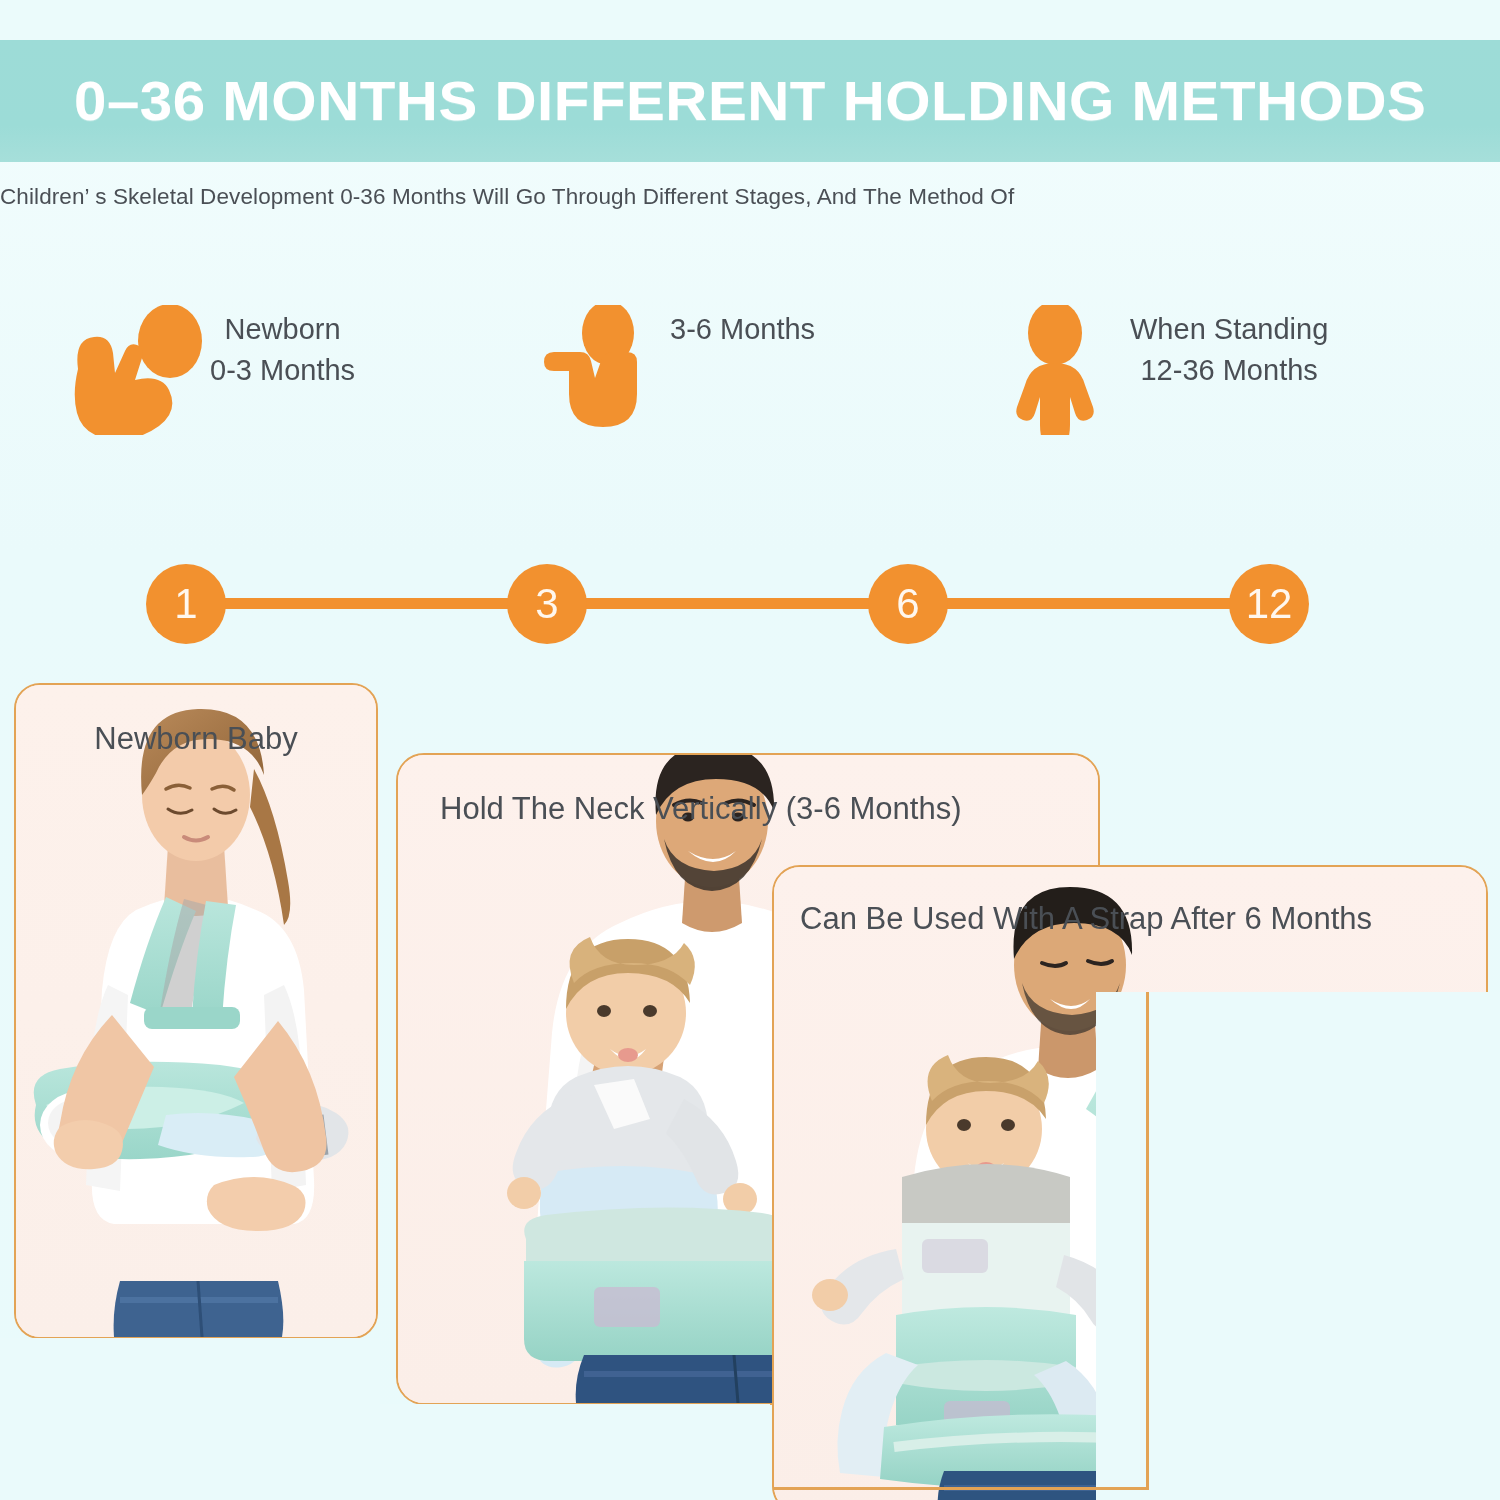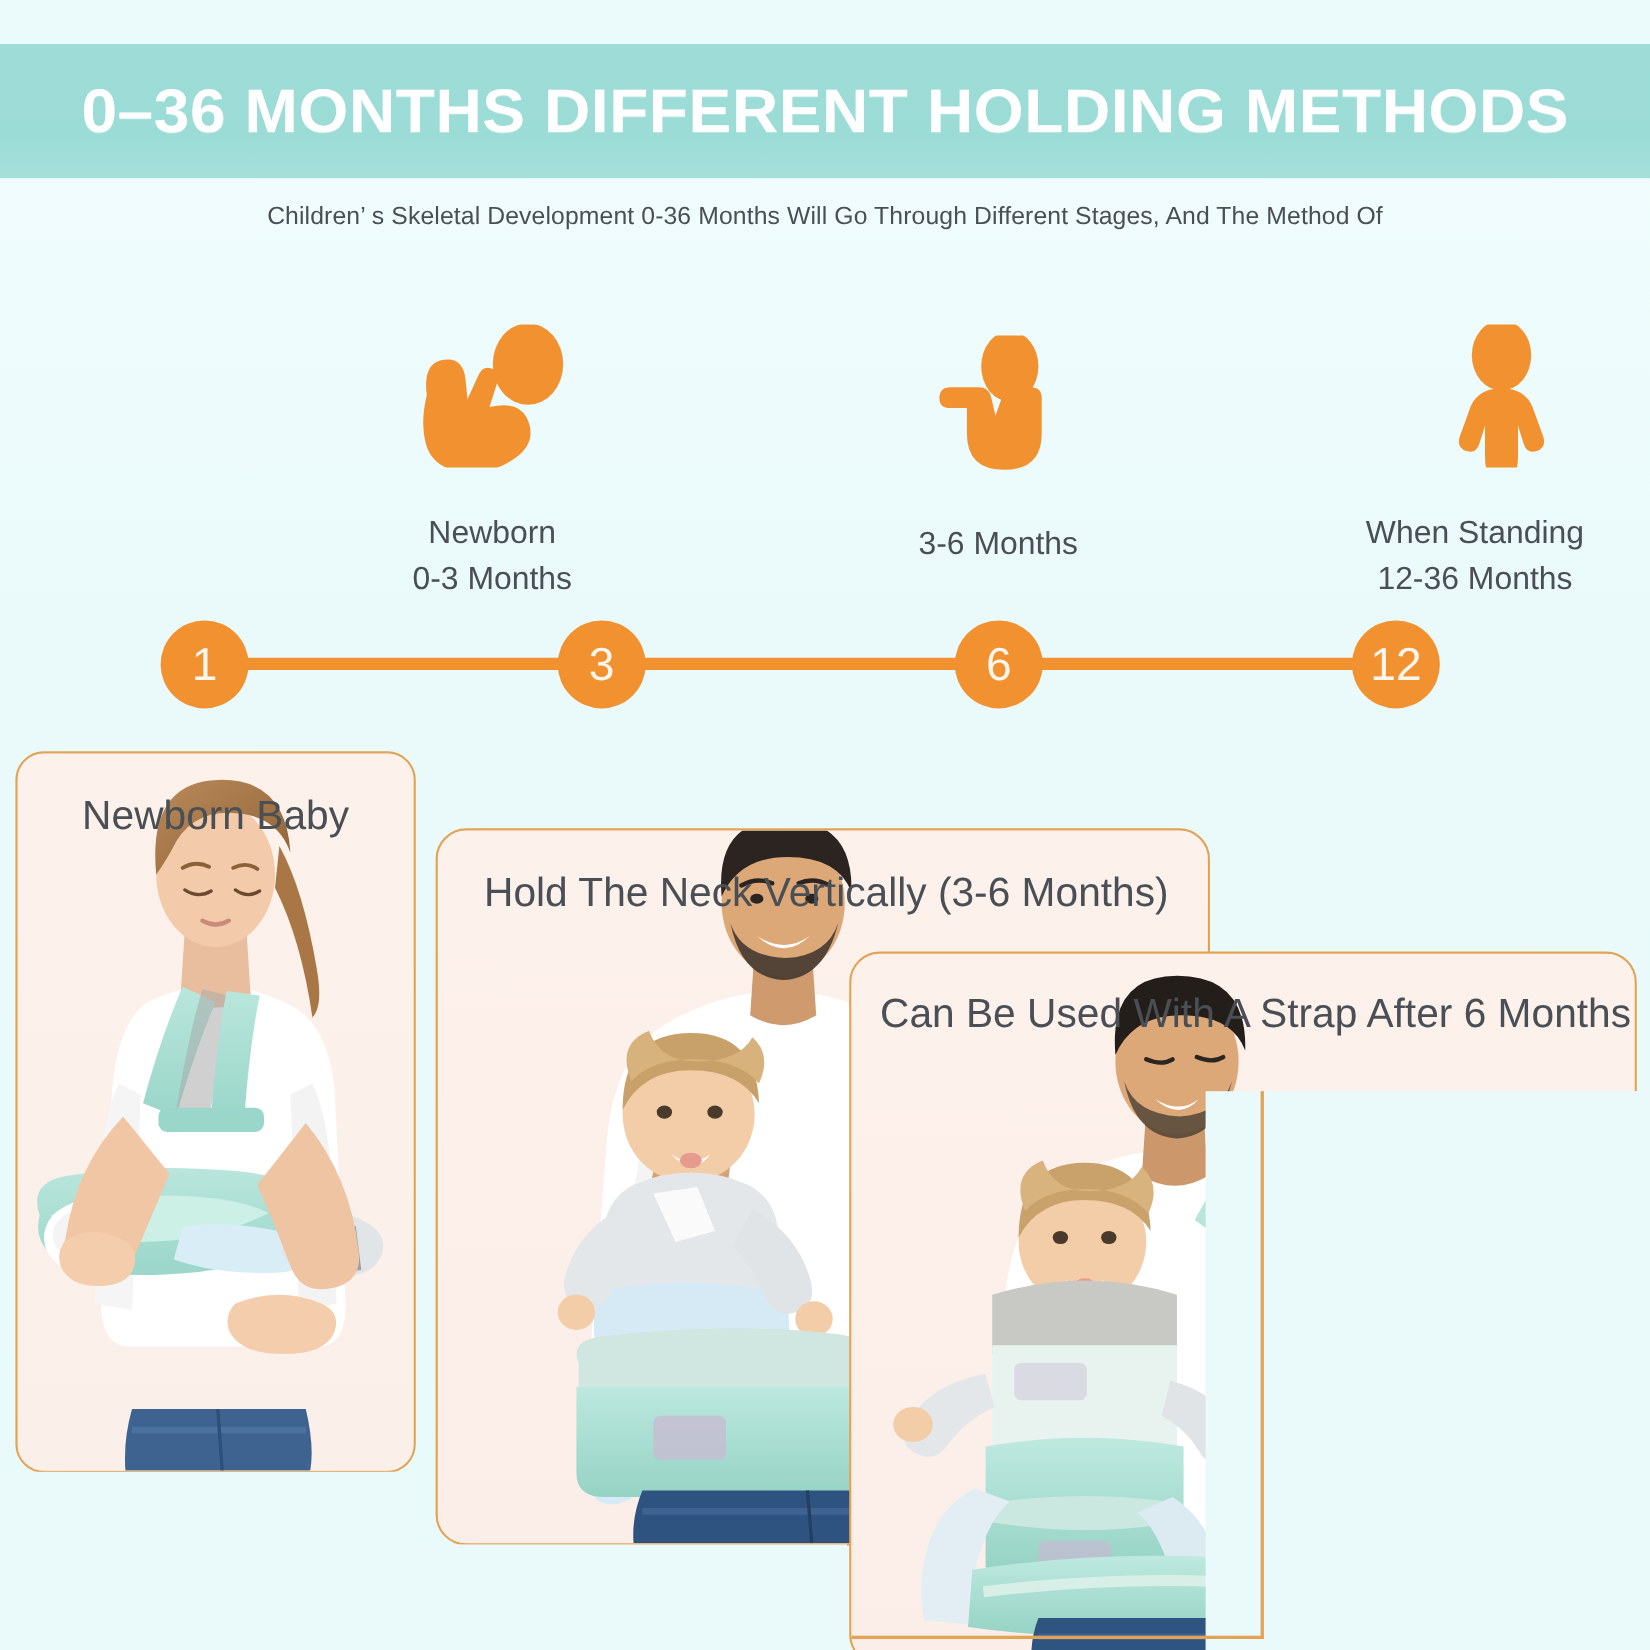--- a/index.html
+++ b/index.html
@@ -21,32 +21,32 @@
     color:#FFFFFF;font-weight:bold;
     font-size:56px;letter-spacing:0.5px;
     line-height:1;white-space:nowrap;
     transform:scaleX(1.04);
     text-shadow:0 1px 0 rgba(255,255,255,.25);
   }
 
   
   .subtitle{
     position:absolute;left:0;top:136px;width:1500px;
-    text-align:center;color:#4A4F55;
+    color:#4A4F55;
     font-size:22.5px;line-height:42px;
     letter-spacing:.1px;
   }
   .subtitle div{white-space:nowrap;}
 
   
   .stages{
     position:absolute;left:60px;top:255px;width:1380px;height:245px;
     display:flex;
   }
-  .stage{flex:1;display:flex;flex-direction:column;align-items:flex-end;gap:26px;}
+  .stage{flex:1;display:flex;flex-direction:row;align-items:flex-start;}
   .stage-icon{height:140px;display:flex;align-items:flex-end;justify-content:center;}
   .stage-icon svg{display:block;}
   .stage-label{
     margin-top:14px;text-align:center;color:#4A4F55;
     font-size:29px;line-height:41px;white-space:nowrap;
   }
 
   
   .timeline{
     position:absolute;left:146px;top:524px;width:1163px;height:80px;
@@ -70,21 +70,21 @@
   .card{
     position:absolute;
     border:2.5px solid #E3A355;
     border-radius:26px;
     background:#FDF0EA;
     overflow:hidden;
   }
   .card-title{
     position:absolute;left:0;top:0;width:100%;
     text-align:center;color:#4A4F55;
-    font-size:37px;line-height:1;white-space:nowrap;
+    font-size:31px;line-height:1;white-space:nowrap;
   }
 
   
   #card1{left:14px;top:643px;width:360px;height:652px;}
   #card1 .card-title{top:38px;}
   
   #card2{left:396px;top:713px;width:700px;height:648px;border-radius:28px;}
   #card2 .card-title{top:38px;text-align:left;padding-left:42px;}
   
   #card3{left:772px;top:825px;width:712px;height:645px;border-radius:28px;}

